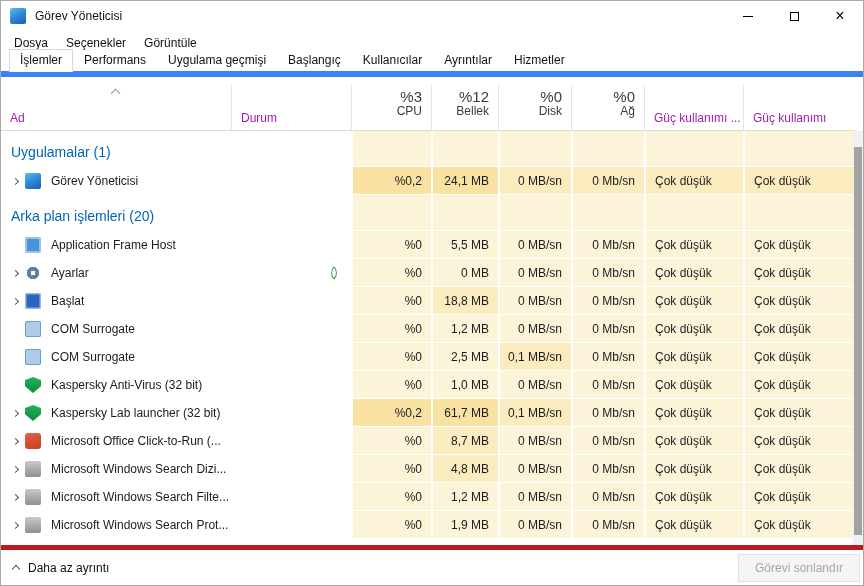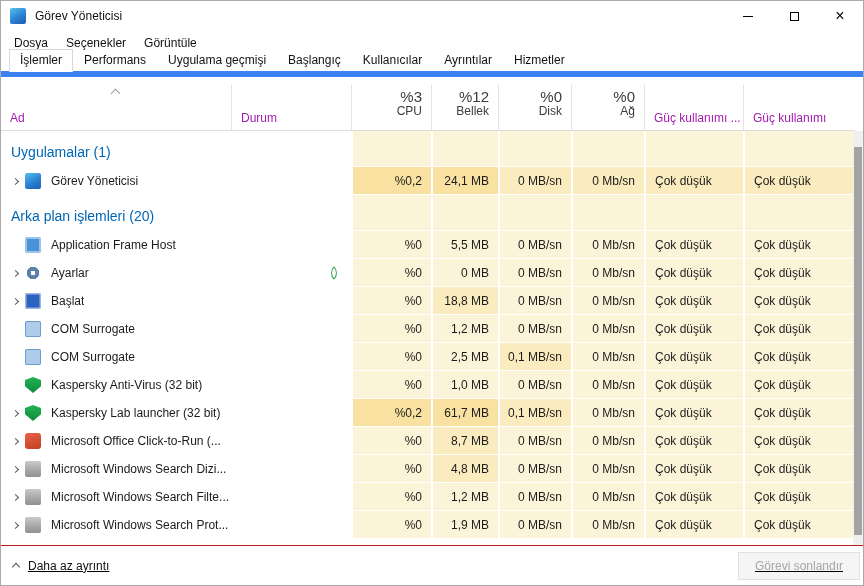--- a/index.html
+++ b/index.html
@@ -66,21 +66,21 @@
   .icon-taskmgr { background:linear-gradient(150deg,#57c2ea 0%,#2e86d6 50%,#1c5cb0 100%); }
   .icon-frame { background:#4a93d9; box-shadow:inset 0 0 0 2px rgba(255,255,255,.45); }
   .icon-settings { background:radial-gradient(circle at 50% 50%, rgba(0,0,0,0) 0 2.5px, #5b82a6 2.5px 6px, rgba(0,0,0,0) 6.5px); }
   .icon-start { background:#2a63c0; box-shadow:inset 0 0 0 1.5px rgba(255,255,255,.55); }
   .icon-com { background:#aecbea; box-shadow:inset 0 0 0 1px #6e9cce; }
   .icon-kaspersky { background:linear-gradient(180deg,#21b455,#0f8a3c); border-radius:0;
     clip-path:polygon(50% 0%,100% 18%,100% 58%,50% 100%,0% 58%,0% 18%); }
   .icon-office { background:linear-gradient(160deg,#e8604a,#c43e1c); border-radius:3px; }
   .icon-search { background:linear-gradient(180deg,#c9c9c9,#8f8f8f); }
   
-  .footer { height:40px; border-top:1px solid #b91c1c; display:flex; align-items:center;text-decoration:underline; }
+  .footer { height:40px; border-top:5px solid #b91c1c; display:flex; align-items:center; }
   .toggle { display:flex; align-items:center; margin-left:12px; }
   .upchev { width:6px; height:6px; border-top:1.5px solid #555; border-left:1.5px solid #555; transform:rotate(45deg); margin:3px 9px 0 0; }
   .toggle-label { font-size:12px; color:#111; }
   .endtask { margin-left:auto; margin-right:3px; height:28px; padding:0 16px;
     background:#f5f5f5; border:1px solid #e0e0e0; color:#a6a6a6;
     font-size:12px; font-family:"Liberation Sans", sans-serif; }
 </style>
 </head>
 <body>
 

